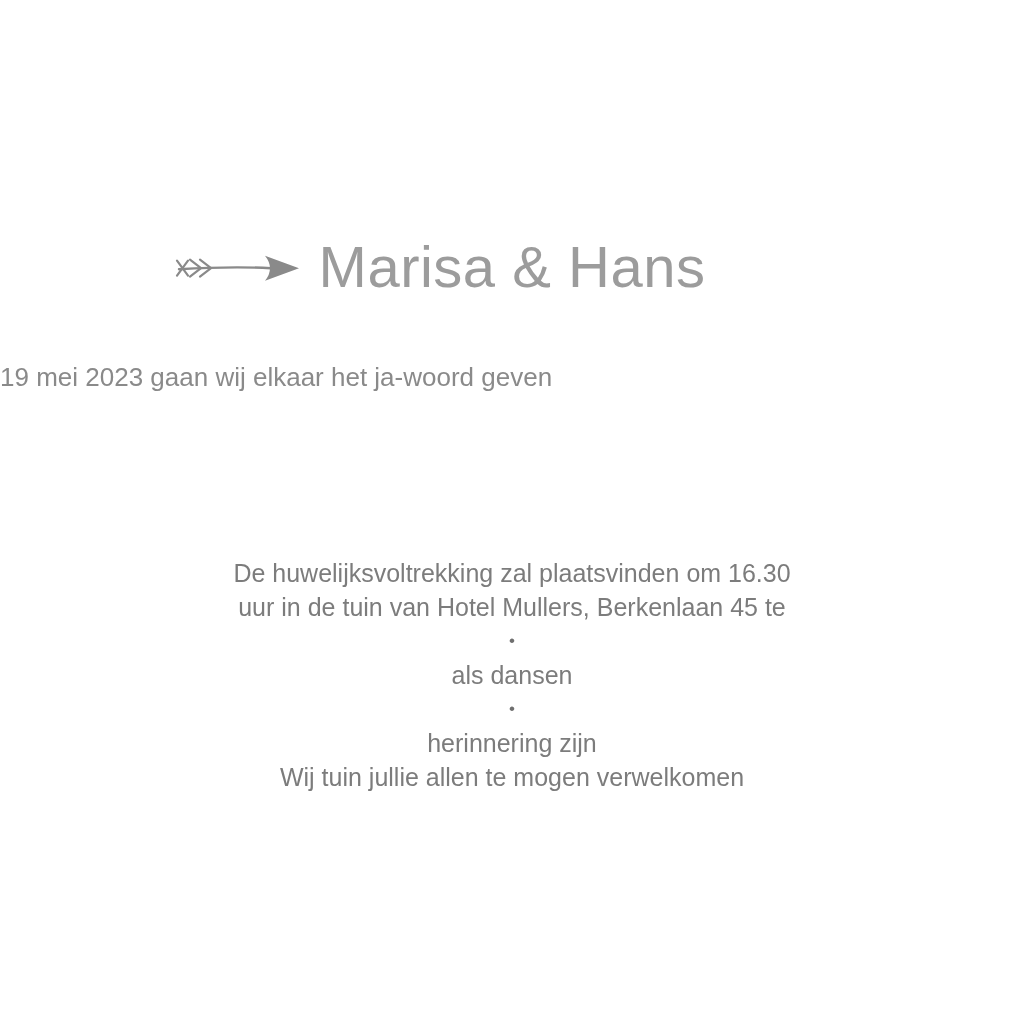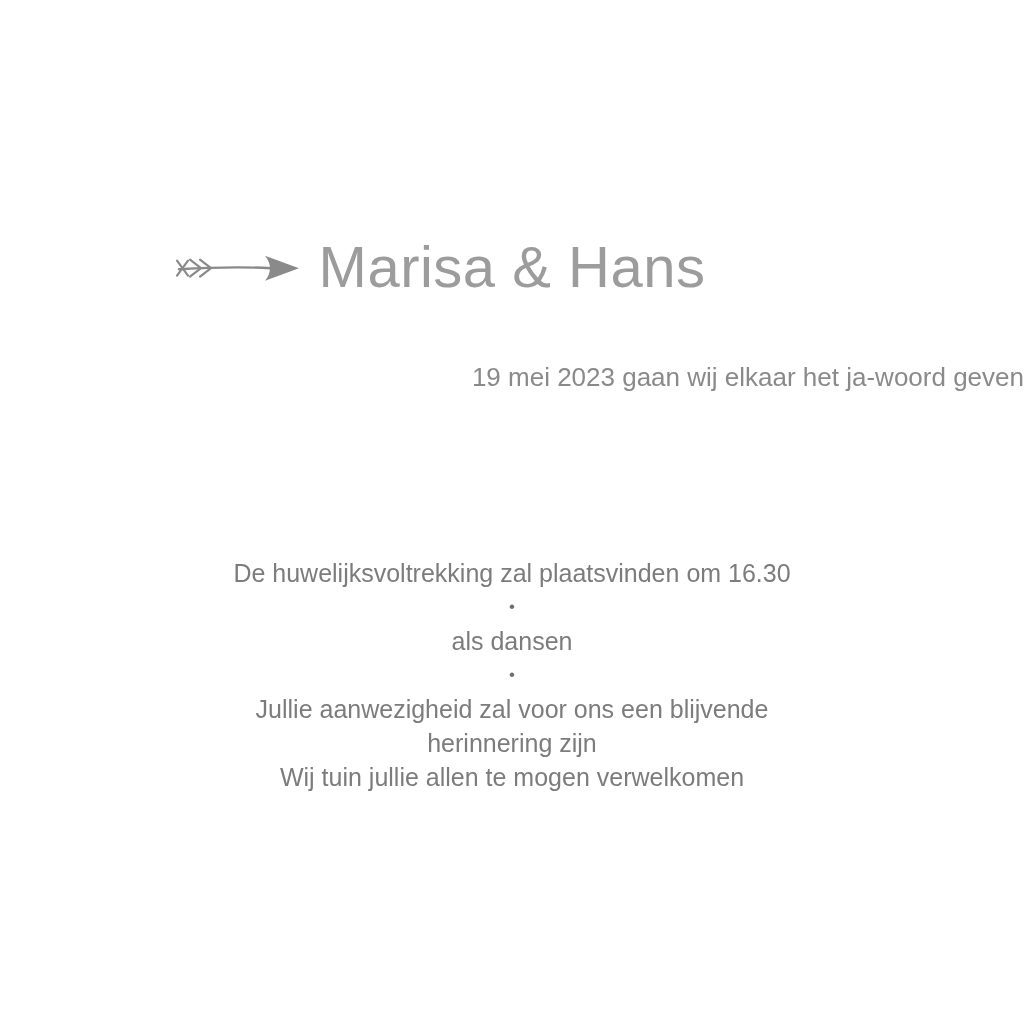--- a/index.html
+++ b/index.html
@@ -49,21 +49,21 @@
     display: block;
     width: 100%;
     height: 100%;
   }
   .date {
     position: absolute;
     top: 358px;
     left: 0;
     right: 0;
     margin: 0;
-    text-align: right;
+    text-align: left;
     font-size: 26px;
     line-height: 38px;
     font-weight: 400;
     color: #8a8a8a;
   }
   .body-block {
     position: absolute;
     top: 556px;
     left: 162px;
     right: 162px;
@@ -104,21 +104,21 @@
         </svg>
       </span>
       <h1 class="title">Marisa &amp; Hans</h1>
     </div>
   </div>
 
   <p class="date">19 mei 2023 gaan wij elkaar het ja-woord geven</p>
 
   <div class="body-block">
     <div class="body-line">De huwelijksvoltrekking zal plaatsvinden om 16.30</div>
+    <div class="body-line">uur in de tuin van Hotel Mullers, Berkenlaan 45 te</div>
     <div class="body-line bullet">•</div>
     <div class="body-line">als dansen</div>
     <div class="body-line bullet">•</div>
-    <div class="body-line">Jullie aanwezigheid zal voor ons een blijvende</div>
     <div class="body-line">herinnering zijn</div>
     <div class="body-line">Wij tuin jullie allen te mogen verwelkomen</div>
   </div>
 
 </div>
 
 </body></html>

